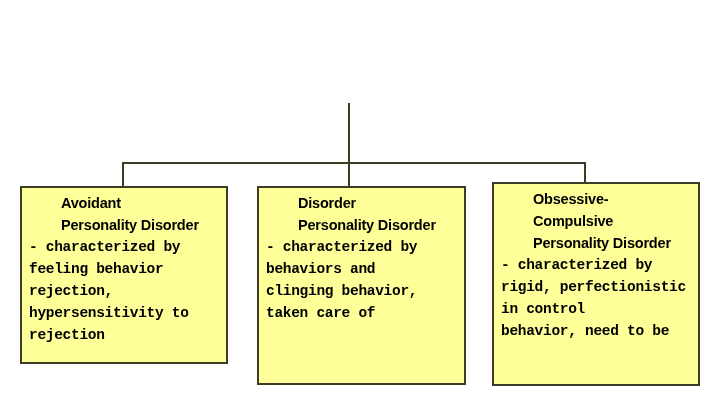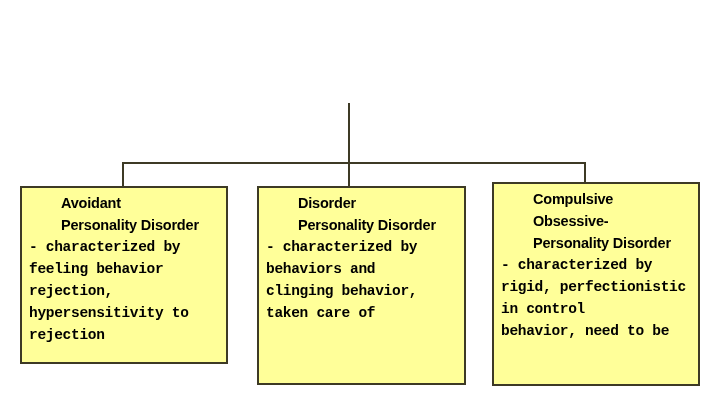--- a/index.html
+++ b/index.html
@@ -147,22 +147,22 @@
       <div class="child-title">Personality Disorder</div>
       <div class="child-desc">- characterized by</div>
       <div class="child-desc">behaviors and</div>
       <div class="child-desc">clinging behavior,</div>
       <div class="child-desc">taken care of</div>
     </div>
   </div>
 
   <div class="node child-node child-3">
     <div class="pad">
+      <div class="child-title">Obsessive-</div>
       <div class="child-title">Compulsive</div>
-      <div class="child-title">Obsessive-</div>
       <div class="child-title">Personality Disorder</div>
       <div class="child-desc">- characterized by</div>
       <div class="child-desc">rigid, perfectionistic</div>
       <div class="child-desc">in control</div>
       <div class="child-desc">behavior, need to be</div>
     </div>
   </div>
 
 </div>
 

